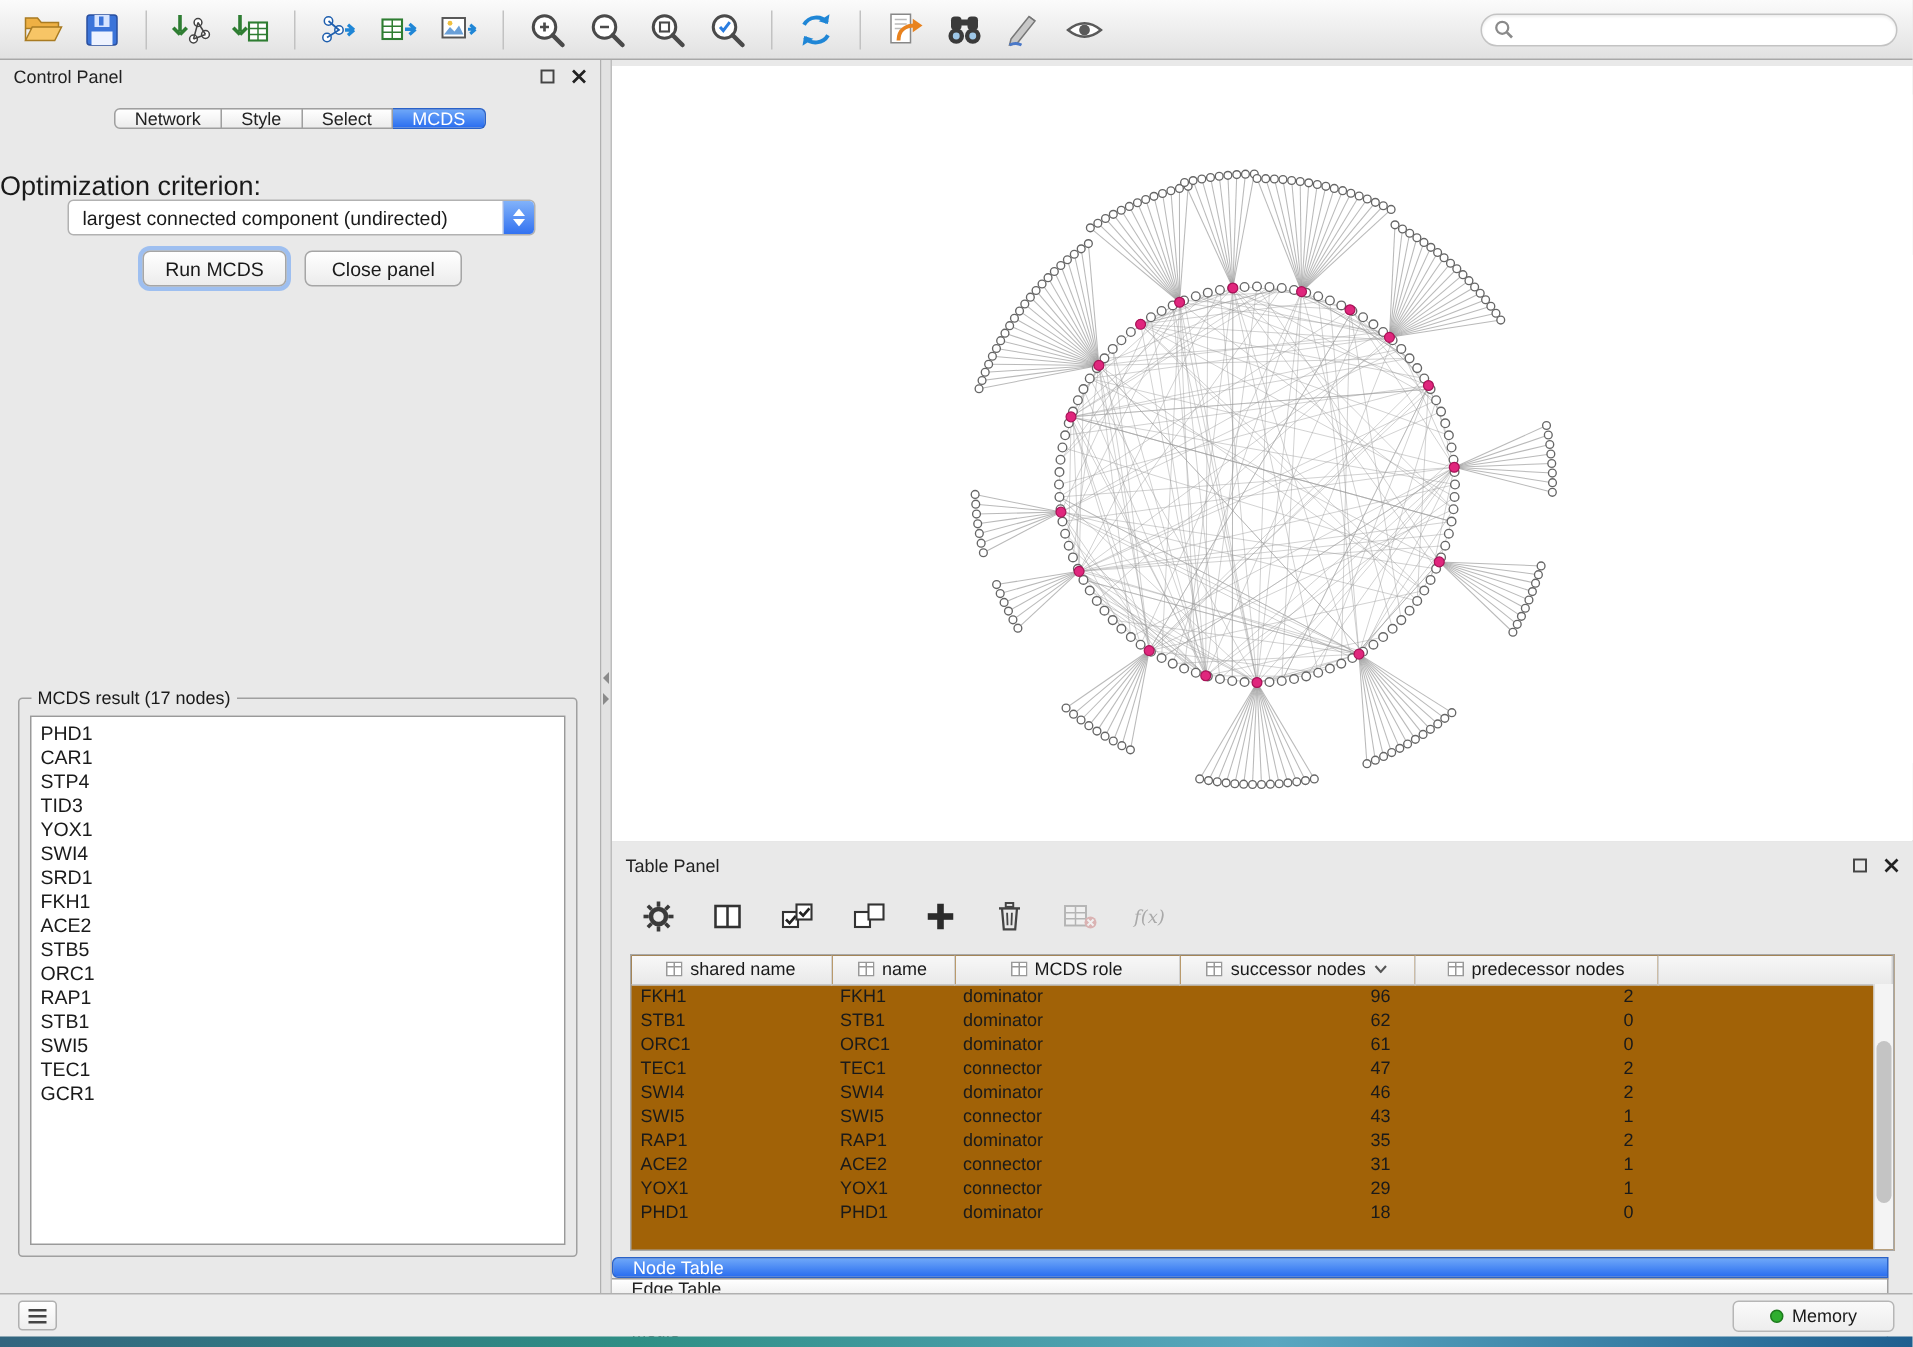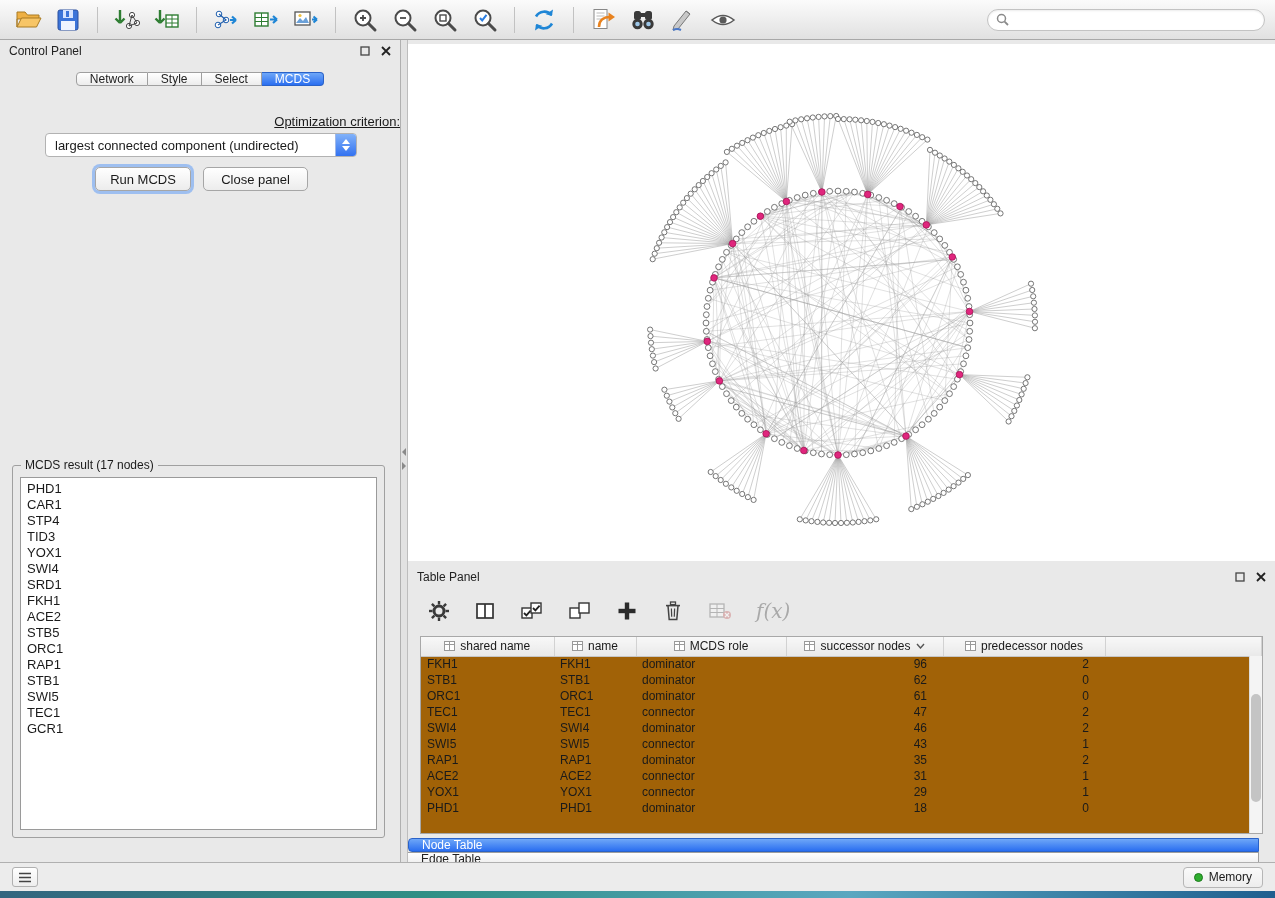--- a/index.html
+++ b/index.html
@@ -20,21 +20,21 @@
   
   .control-panel{position:absolute;left:0;top:40px;width:401px;height:822px;
     background:#e9e9e9;border-right:1px solid #b0b0b0;}
   .cp-tabs,.tp-tabs{display:flex;justify-content:center;}
   .cp-tabs{position:absolute;left:0;right:0;top:32px;}
   .tab{font-size:12px;height:14px;display:flex;align-items:center;padding:0 13px;
     background:linear-gradient(#ffffff,#ececec);border:1px solid #9f9f9f;border-left:none;color:#222;}
   .tab:first-child{border-left:1px solid #9f9f9f;border-radius:4px 0 0 4px;}
   .tab:last-child{border-radius:0 4px 4px 0;}
   .tab.selected{background:linear-gradient(#6ea7f8,#2a6ef0);color:#fff;border-color:#2a62c8;}
-  .opt-label{position:absolute;left:0;right:0;top:74px;text-align:right;font-size:13px;text-decoration:underline;}
+  .opt-label{position:absolute;left:0;right:0;top:74px;text-align:left;font-size:18px;}
   .dropdown{position:absolute;left:45px;top:93px;width:312px;height:24px;background:#fff;
     border:1px solid #b2b2b2;border-radius:4px;display:flex;align-items:center;font-size:13px;padding-left:9px;overflow:hidden;}
   .dd-stepper{margin-left:auto;width:21px;height:24px;background:linear-gradient(#85b5fa,#2f6ff0);
     border-left:1px solid #9fb8e8;display:flex;flex-direction:column;align-items:center;justify-content:center;gap:2px;}
   .btn{position:absolute;height:24px;border:1px solid #a6a6a6;border-radius:5px;
     background:linear-gradient(#ffffff,#ececec);font-size:13px;display:flex;align-items:center;justify-content:center;}
   .btn-run{left:95px;top:127px;width:96px;box-shadow:0 0 0 3px rgba(96,156,245,.55);}
   .btn-close{left:203px;top:127px;width:105px;}
   .groupbox{position:absolute;left:12px;top:425px;width:373px;height:373px;
     border:1px solid #a0a0a0;border-radius:3px;}
@@ -51,39 +51,39 @@
   .net-title{height:19px;background:linear-gradient(#f1f1f1,#d7d7d7);border-bottom:1px solid #b3b3b3;
     display:flex;align-items:center;position:relative;}
   .traffic{position:absolute;left:9px;display:flex;gap:8px;}
   .dot{width:12px;height:12px;border-radius:50%;border:1px solid rgba(0,0,0,.15);}
   .net-title-text{margin:0 auto;font-size:12px;font-weight:bold;color:#333;}
   .net-canvas{position:absolute;left:0;top:19px;width:867px;height:498px;background:#fff;}
   
   .table-panel{position:absolute;left:408px;top:566px;width:867px;height:296px;background:#e9e9e9;}
   .tp-toolbar{position:absolute;left:0;right:0;top:22px;height:46px;display:flex;align-items:center;
     padding-left:20px;gap:24px;}
-  .fx{font-family:"DejaVu Serif",serif;font-style:italic;color:#a9a9a9;font-size:20px;}
+  .fx{font-family:"DejaVu Serif",serif;font-style:italic;color:#a9a9a9;font-size:12px;}
   .table-wrap{position:absolute;left:12px;right:12px;top:70px;height:198px;background:#a16207;border:1px solid #a8a8a8;overflow:hidden;}
   table{border-collapse:collapse;table-layout:fixed;width:100%;font-size:12px;}
   th{height:19px;background:linear-gradient(#f8f8f8,#e9e9e9);border-right:1px solid #d2d2d2;border-bottom:1px solid #c6c6c6;
     font-weight:normal;font-size:12px;text-align:center;white-space:nowrap;overflow:hidden;}
   th .th-inner{display:flex;align-items:center;justify-content:center;gap:5px;}
   td{height:16px;padding:0 6px;white-space:nowrap;overflow:hidden;}
   td.num{text-align:right;padding-right:16px;}
   .c0{width:133px}.c1{width:82px}.c2{width:150px}.c3{width:157px}.c4{width:162px}.cf{width:auto}
   .vscroll{position:absolute;right:0;top:19px;bottom:0;width:13px;background:#f4f4f4;border-left:1px solid #ddd;}
   .vthumb{position:absolute;left:1px;top:38px;width:10px;height:108px;background:#c4c4c4;border-radius:6px;}
   .tp-tabs{position:absolute;left:0;right:16px;top:272px;flex-direction:column;}
   
   .statusbar{position:absolute;left:0;top:862px;width:1275px;height:29px;background:#ececec;
     border-top:1px solid #b0b0b0;display:flex;align-items:center;padding:0 12px;}
   .status-btn{width:26px;height:20px;border:1px solid #b0b0b0;border-radius:3px;background:linear-gradient(#fff,#eee);
     display:flex;align-items:center;justify-content:center;}
   .memory-btn{margin-left:auto;height:21px;border:1px solid #b6b6b6;border-radius:4px;background:linear-gradient(#fafafa,#ededed);
-    display:flex;align-items:center;gap:6px;padding:0 10px;font-size:12px;}
+    display:flex;align-items:center;gap:6px;padding:0 24px;font-size:12px;}
   .green-dot{width:9px;height:9px;border-radius:50%;background:#2fae2f;border:1px solid #1d7a1d;}
   .wallpaper{position:absolute;left:0;top:891px;width:1275px;height:7px;
     background:linear-gradient(90deg,#33657f,#2f8f85,#5aa7c0,#1f5f8f);}
 </style>
 </head>
 <body>
 
 <div class="toolbar">
   <div class="tb-btn">
     <svg width="28" height="28" viewBox="0 0 28 28">

